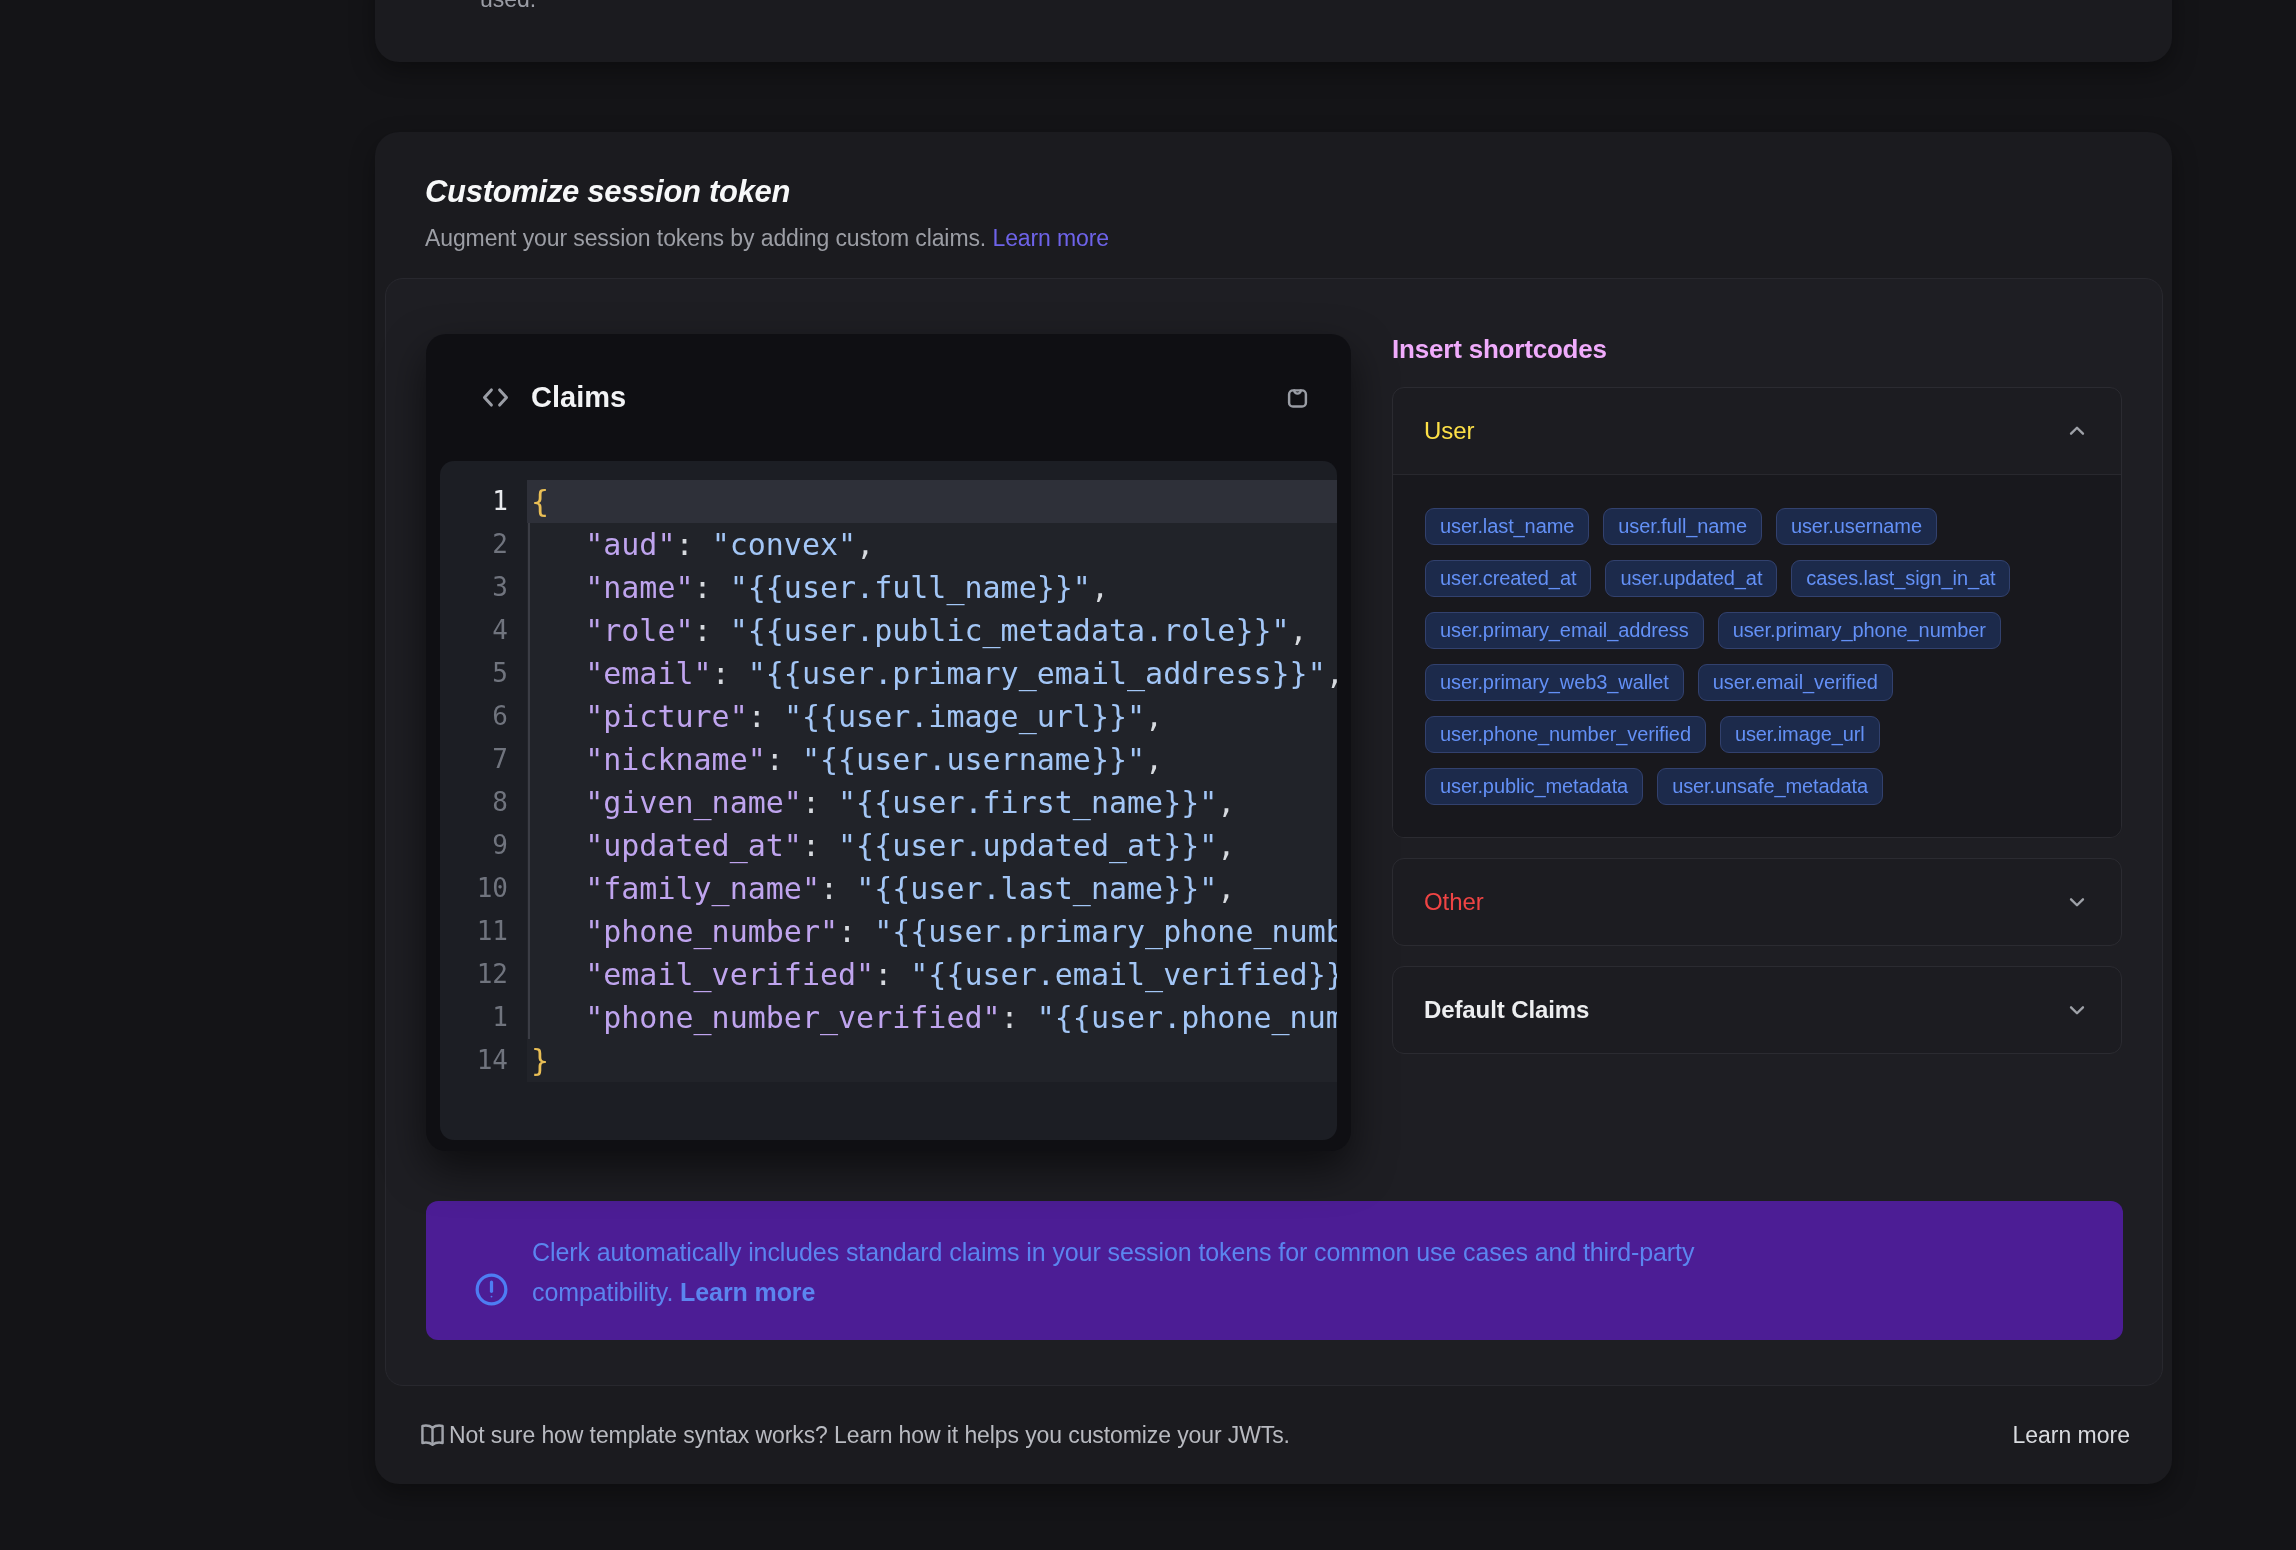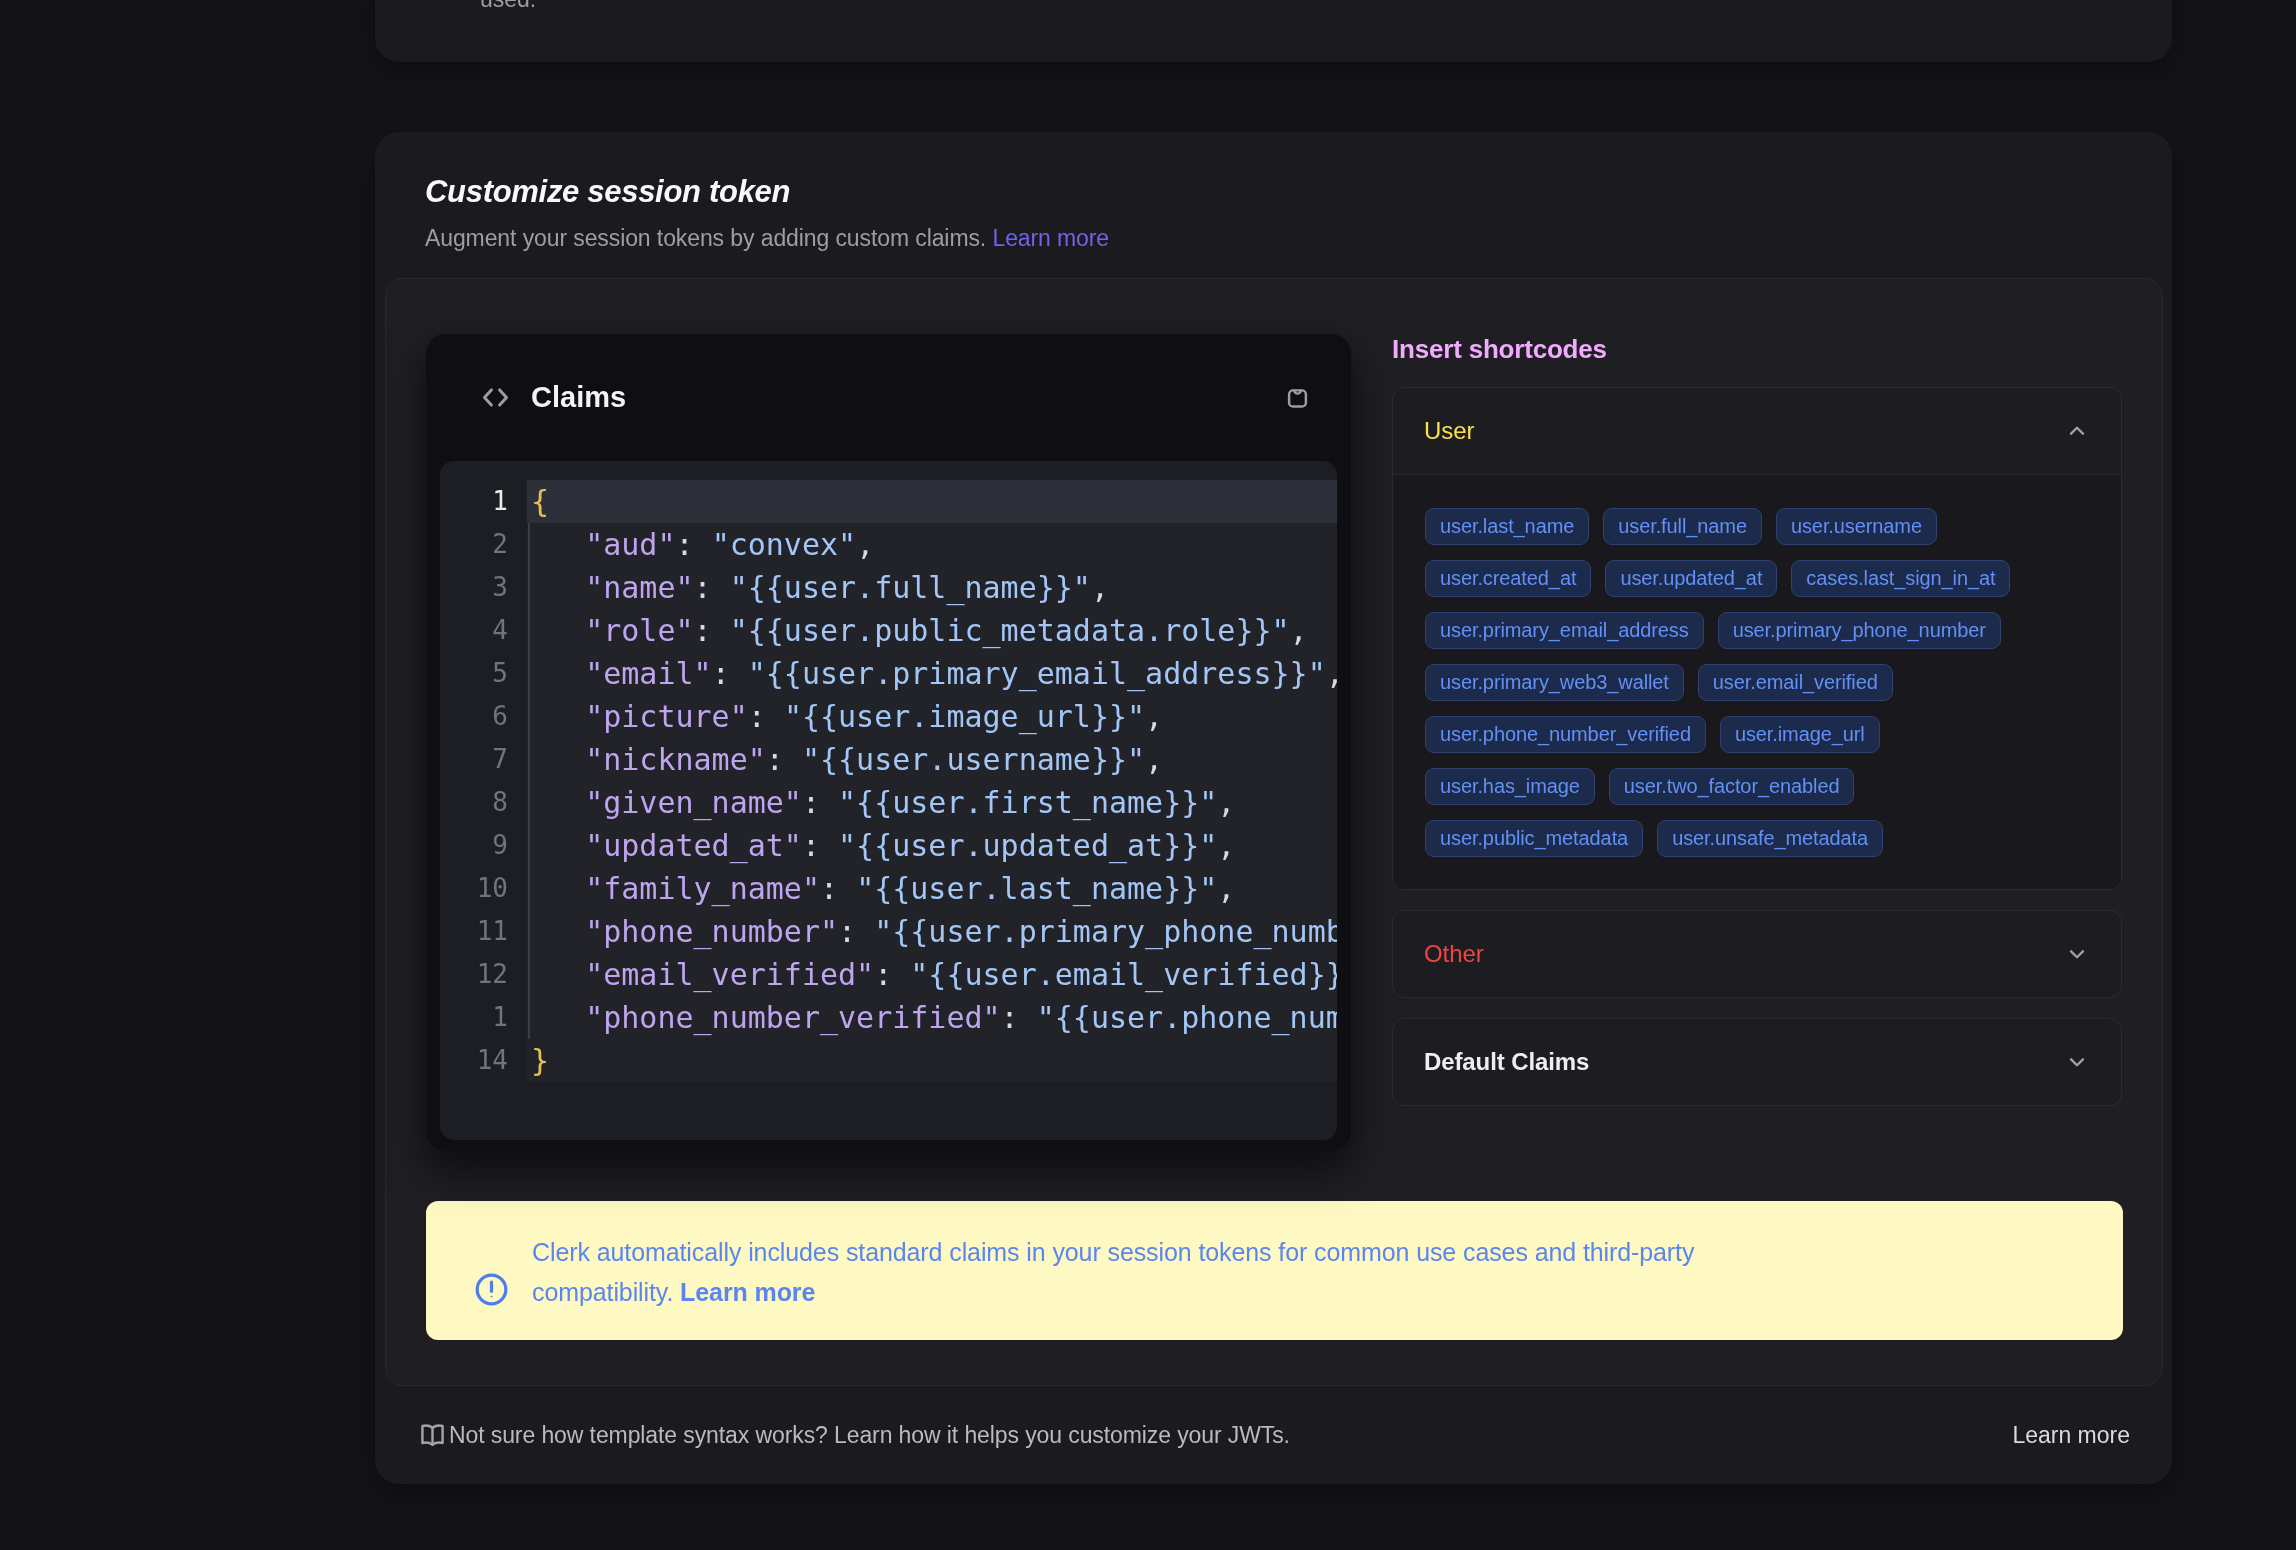--- a/index.html
+++ b/index.html
@@ -60,21 +60,21 @@
   .sc-label.lab-user{color:#fde047;font-weight:400;}
   .sc-label.lab-other{color:#ef4444;font-weight:400;}
   .sc-label.lab-default{color:#EDEEF0;font-weight:600;}
   .sc-body{border-top:1px solid #28282E;background:#18181D;padding:33px 32px 17px 32px;}
   .chip-row{display:flex;gap:14px;margin-bottom:15px;}
   .chip{display:inline-flex;align-items:center;height:37px;box-sizing:border-box;
         padding:0 14px;border:1.5px solid #32416E;border-radius:9px;background:#1C2A4B;
         color:#6390F6;font-size:20px;font-weight:500;letter-spacing:-.1px;cursor:pointer;white-space:nowrap;}
 
   
-  .banner{margin-top:50px;width:1697px;height:139px;background:#fef9c3;border-radius:12px;
+  .banner{margin-top:50px;width:1697px;height:139px;background:#4c1d95;border-radius:12px;
           box-sizing:border-box;display:flex;gap:22px;padding:37px 40px 0 47px;}
   .banner p{margin:-6px 0 0 0;font-size:25px;line-height:40px;color:#5B85EF;letter-spacing:-.1px;}
   .banner .bold-link{font-weight:700;color:#5B85EF;cursor:pointer;}
 
   
   .card-footer{position:absolute;left:0;right:0;bottom:0;height:98px;display:flex;align-items:center;
                padding:0 42px;box-sizing:border-box;}
   .foot-left{display:flex;align-items:center;gap:1px;flex:1;min-width:0;}
   .foot-text{font-size:23px;color:#B8BAC0;letter-spacing:-.1px;}
   .foot-link{font-size:23px;color:#D9DBDF;font-weight:500;cursor:pointer;}
@@ -207,24 +207,20 @@
                 </div>
                 <div class="chip-row">
                   <span class="chip">user.primary_web3_wallet</span>
                   <span class="chip">user.email_verified</span>
                 </div>
                 <div class="chip-row">
                   <span class="chip">user.phone_number_verified</span>
                   <span class="chip">user.image_url</span>
                 </div>
                 <div class="chip-row">
-                  <span class="chip">user.has_image</span>
-                  <span class="chip">user.two_factor_enabled</span>
-                </div>
-                <div class="chip-row">
                   <span class="chip">user.public_metadata</span>
                   <span class="chip">user.unsafe_metadata</span>
                 </div>
               </div>
           </div>
 
           <div class="sc-card">
             <div class="sc-head">
               <span class="sc-label lab-other">Other</span>
               <span class="icon">

